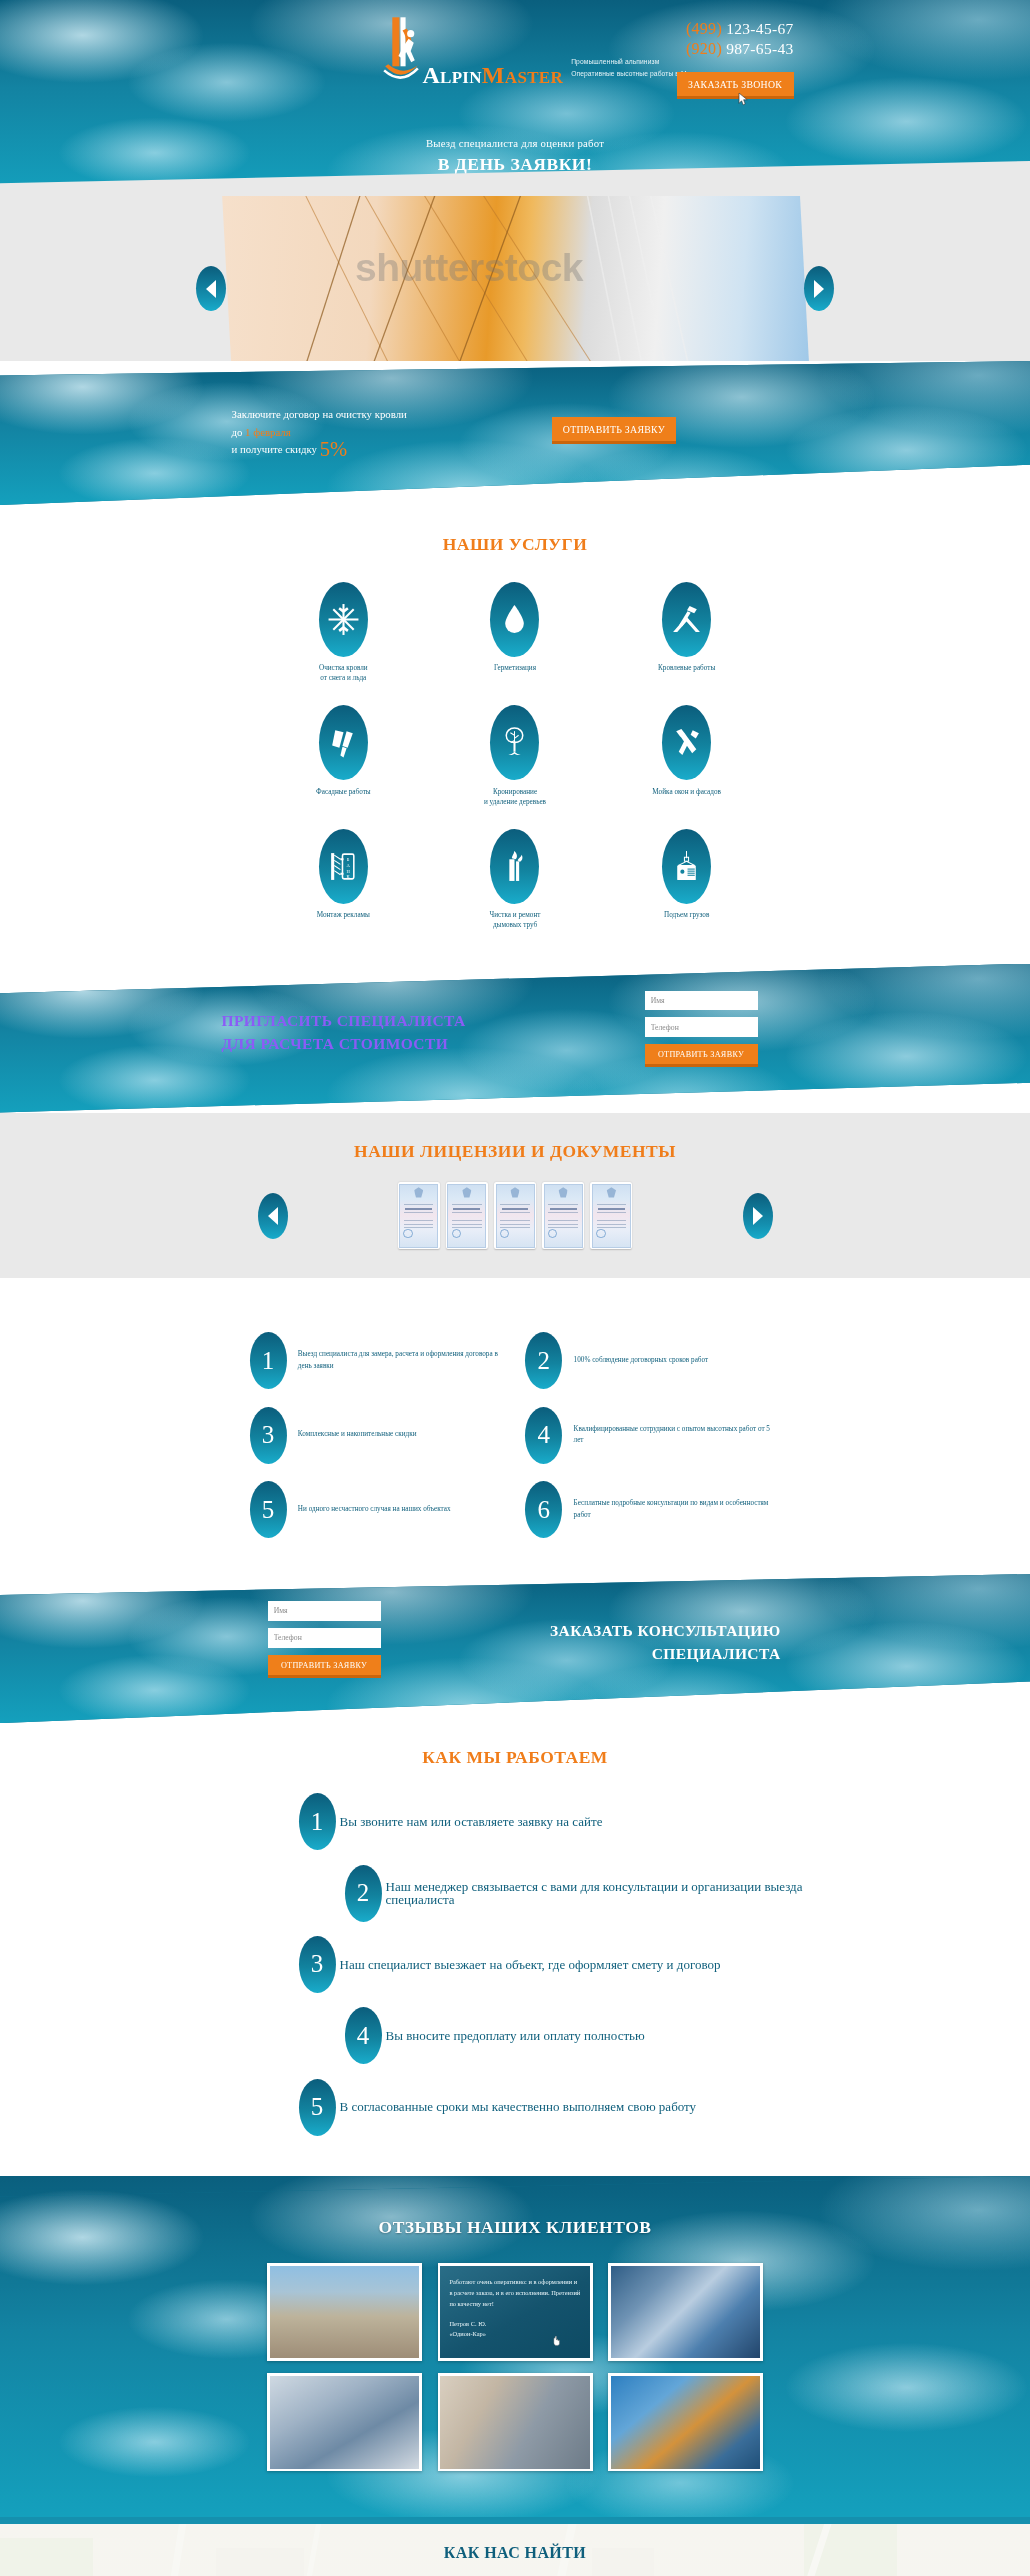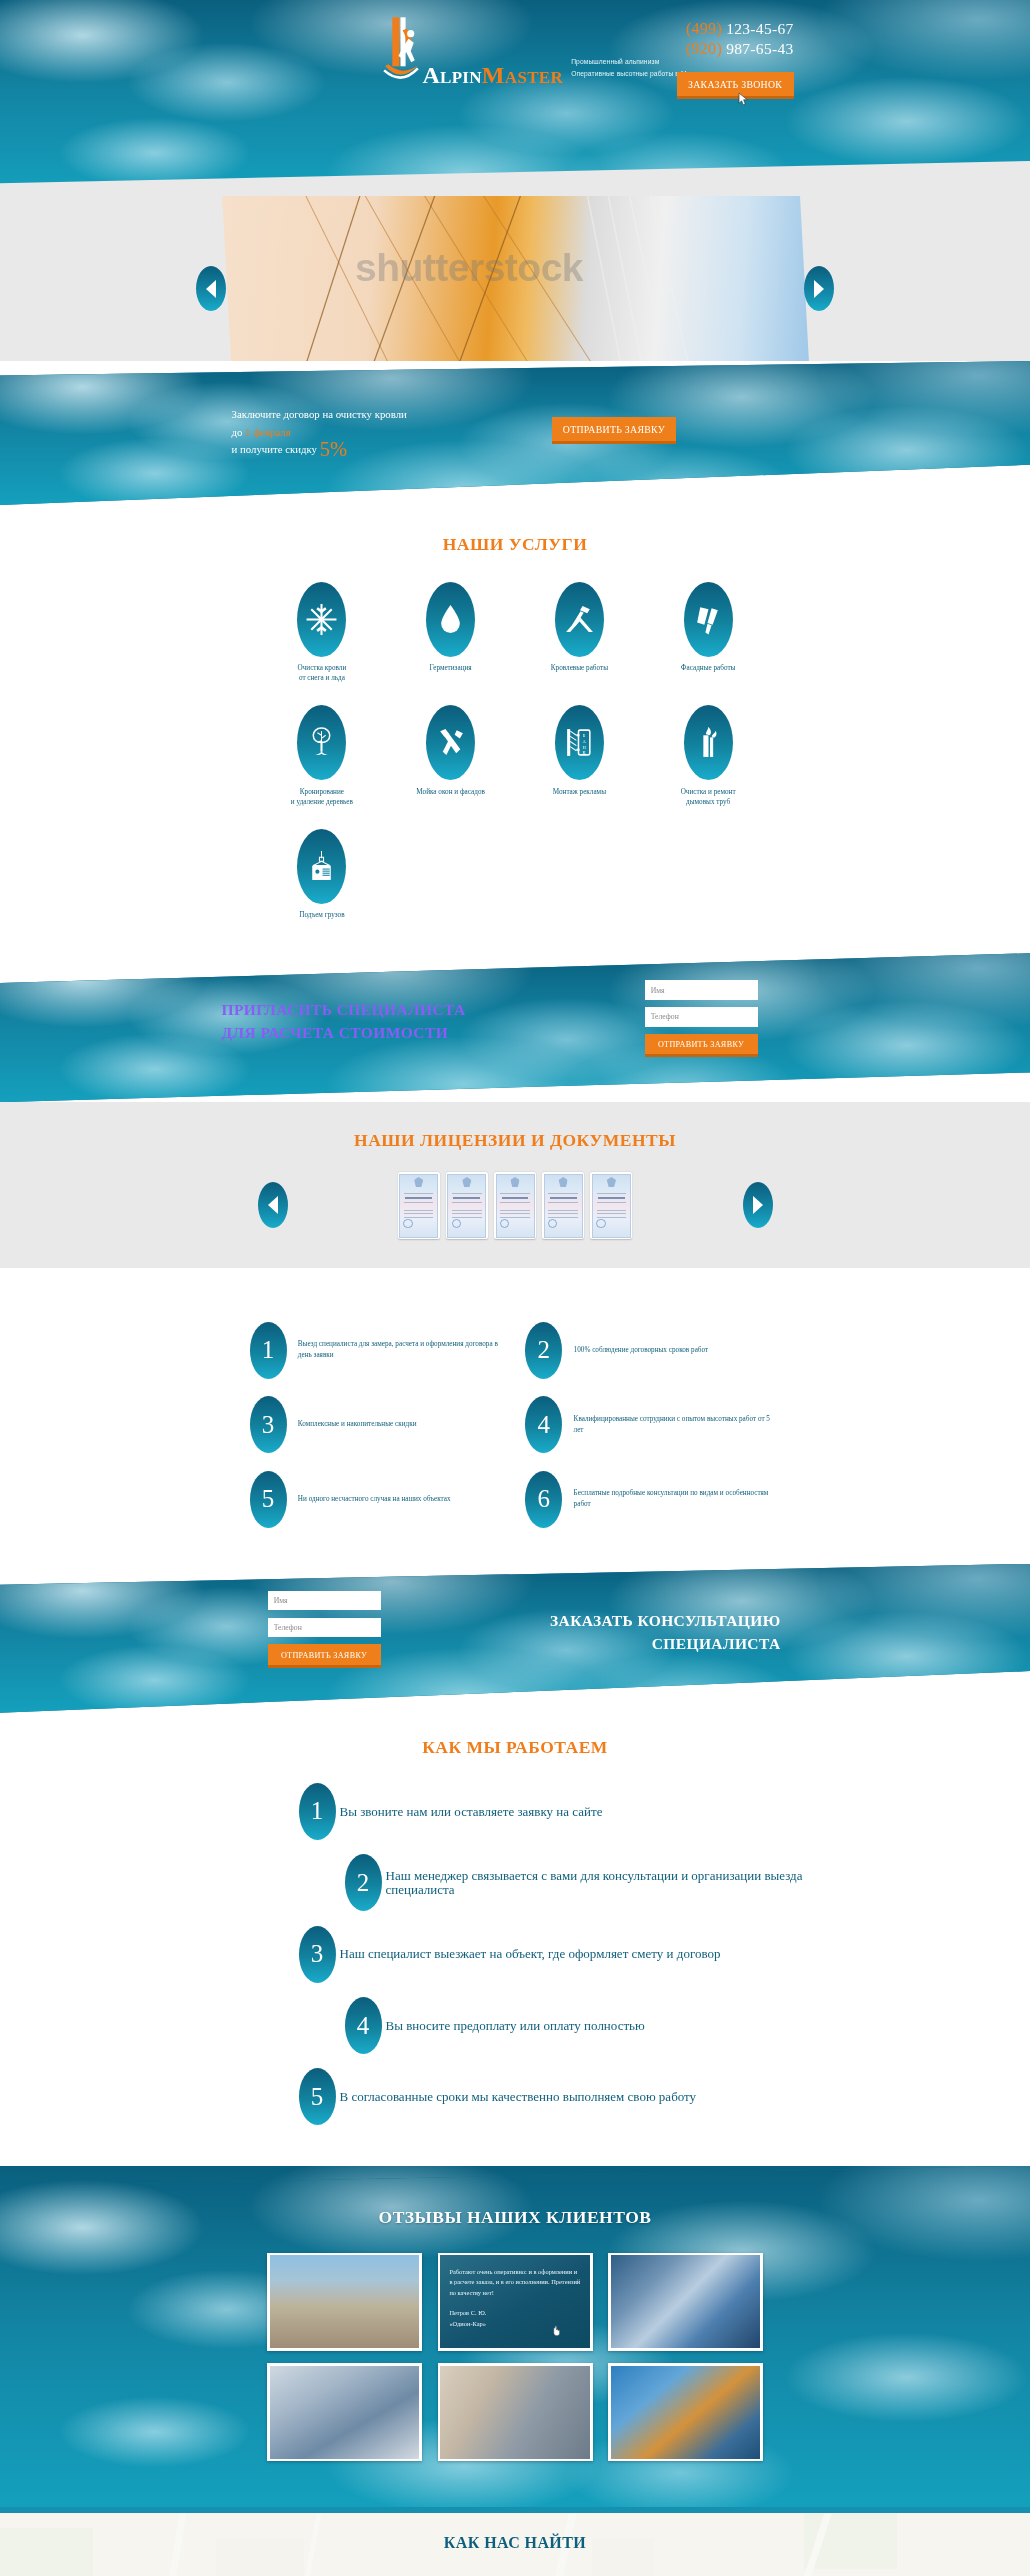--- a/index.html
+++ b/index.html
@@ -93,21 +93,21 @@
   .promo-text .hl { color:#f07d1a; }
   .promo-text .pct { color:#f07d1a; font-size: 20.6px; vertical-align: -3.1px; }
   .promo-cta { position:absolute; left: 397px; top: 56px; }
 
   
   .services { background:#fff; padding: 29px 16px 33px; }
   .sec-title { text-align:center; font-size: 17.5px; letter-spacing: 0.5px; font-weight: 700; }
   .sec-title.orange { color:#f07d1a; }
   .sec-title.dark { color:#0f5f7c; }
   .sec-title .accent { color:#f07d1a; }
-  .svc-grid { width: 515px; margin: 27px auto 0; display:grid; grid-template-columns: repeat(4,1fr); row-gap: 21.6px; }
+  .svc-grid { width: 515px; margin: 27px auto 0; display:grid; grid-template-columns: repeat(3,1fr); row-gap: 21.6px; }
   .svc { text-align:center; }
   .svc-ico {
     width: 49px; height: 75px; margin: 0 auto 6.2px; border-radius: 50%;
     background: linear-gradient(180deg,#0b5d7c 0%,#12839f 55%,#19accb 100%);
     display:flex; align-items:center; justify-content:center;
   }
   .svc-ico svg { width: 33px; height: 33px; fill:#fff; }
   .svc-label { font-size: 7.2px; color:#0f5f7c; line-height: 10.3px; }
 
   
@@ -242,20 +242,24 @@
         </div>
       </div>
 
       <div class="header-cta">
         <button class="btn-orange">ЗАКАЗАТЬ ЗВОНОК</button>
         <svg class="cursor-ico" style="left:61px; top:19.6px;" viewBox="0 0 22 30">
           <path d="M2 2 L2 22 L7 17 L10 25 L14 23 L11 15 L18 15 Z" fill="#ffffff" stroke="#333" stroke-width="1.2"></path>
         </svg>
       </div>
 
+      <div class="hero-sub">
+        <div class="l1">Выезд специалиста для оценки работ</div>
+        <div class="l2">В ДЕНЬ ЗАЯВКИ!</div>
+      </div>
 
     </div>
     <div class="hdr-slant"></div>
   </header>
 
   <section class="slider">
     <div class="slider-photo">
       <svg class="slider-lines" viewBox="0 0 1120 420" preserveAspectRatio="none">
         <g stroke="#b9762a" stroke-width="2" opacity=".55">
           <line x1="150" y1="0" x2="330" y2="420"></line>
@@ -427,21 +431,21 @@
       <div class="svc">
         <div class="svc-ico">
           <svg viewBox="0 0 64 64">
               <path d="M22 18h10v42H22z"></path>
               <path d="M35 22h6v38h-6z"></path>
               <path d="M27 16c0-6 5-8 4-14 6 4 8 12 3 16z"></path>
               <path d="M38 20c2-5 7-6 8-11 3 6 1 12-4 14z"></path>
             </svg>
         </div>
         <div class="svc-label">
-          <div>Очистка и ремонт</div>
+          <div>Чистка и ремонт</div>
           <div>дымовых труб</div>
         </div>
       </div>
 
       <div class="svc">
         <div class="svc-ico">
           <svg viewBox="0 0 64 64">
               <path d="M31 2h2v14h-2z"></path>
               <path d="M28 14h8v8h-8z" fill="none" stroke="#fff" stroke-width="2"></path>
               <path d="M32 22l-16 8h32z" fill="none" stroke="#fff" stroke-width="2"></path>

